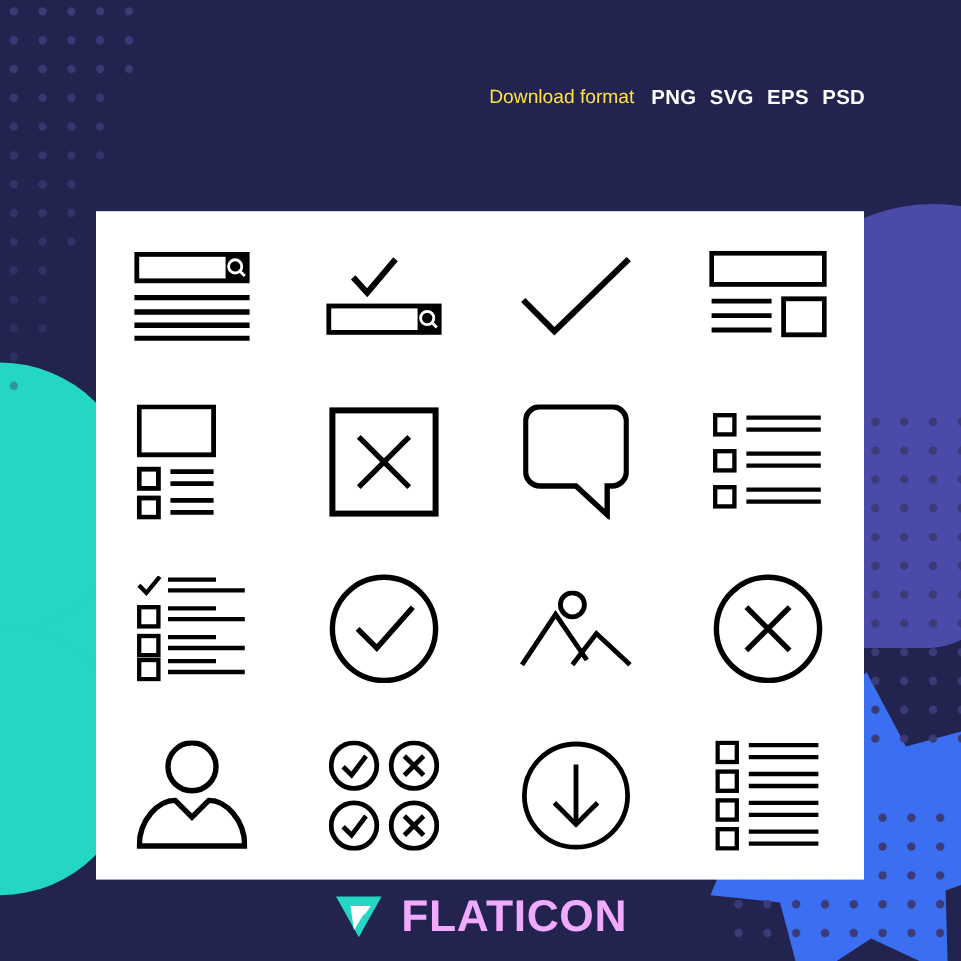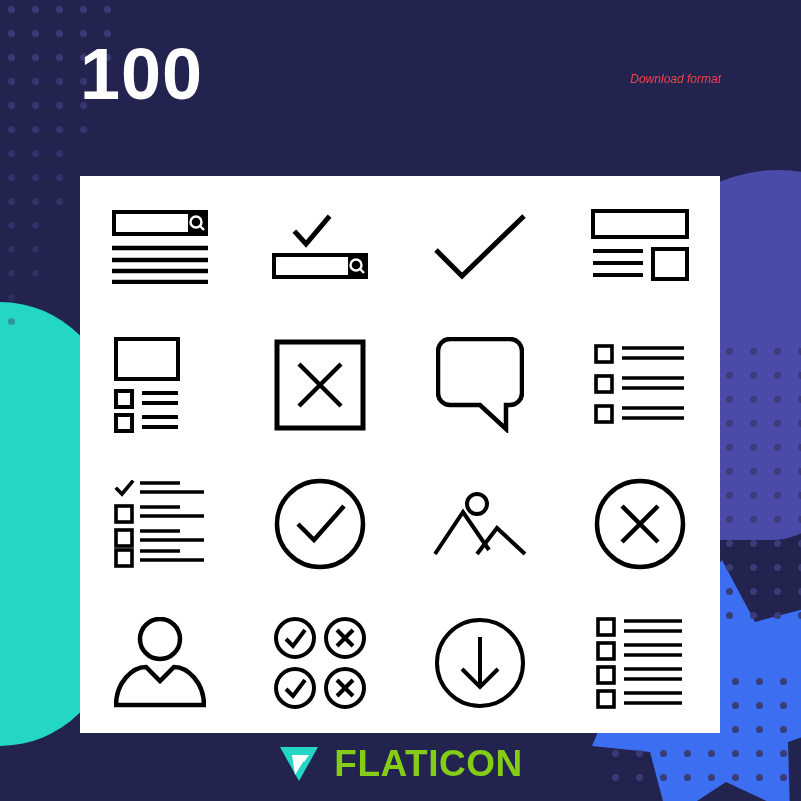--- a/index.html
+++ b/index.html
@@ -27,42 +27,42 @@
   .star { position:absolute; left:592px; top:560px; width:260px; height:260px; }
 
   
   .hdr-left { position:absolute; left:80px; top:40px; color:#fff; }
   .count { font-size:72px; font-weight:700; line-height:0.95; letter-spacing:1px; }
   .count-label { font-size:34px; font-weight:700; letter-spacing:1px; margin-top:6px; }
 
   .hdr-right { position:absolute; right:80px; top:36px; text-align:right; color:#fff; }
   .pack-title { font-size:30px; font-weight:400; letter-spacing:0.4px; }
   .fmt-row { margin-top:36px; display:flex; align-items:center; justify-content:flex-end; gap:14px; }
-  .fmt-lbl { font-size:12px; font-weight:400; color:#ef4444;font-style:italic; }
+  .fmt-lbl { font-size:16px; font-weight:400; color:#fde047; }
   .fmt-list { display:flex; gap:11px; }
   .fmt { font-size:17px; font-weight:700; color:#fff; letter-spacing:0.3px; }
 
   
   .card {
     position:absolute; left:80px; top:176px; width:640px; height:557px;
     background:#fff;
   }
   .grid {
     position:absolute; inset:0;
     display:grid;
     grid-template-columns:repeat(4,1fr);
     grid-template-rows:repeat(4,1fr);
   }
   .cell { display:flex; align-items:center; justify-content:center; }
   .cell svg { display:block; }
 
   
   .footer { position:absolute; left:0; right:0; bottom:16px; display:flex; align-items:center; justify-content:center; gap:14px; }
   .logo-mark { width:42px; height:40px; }
-  .logo-text { font-size:37px; font-weight:700; color:#84cc16; letter-spacing:0.5px; }
+  .logo-text { font-size:37px; font-weight:700; color:#f0abfc; letter-spacing:0.5px; }
 </style>
 </head>
 <body>
 
 <div id="stage">
 
   <div class="deco purple-circle-1"></div>
   <div class="deco purple-bubble"></div>
 
   <svg class="star" viewBox="0 0 260 260">
@@ -206,26 +206,31 @@
       <div class="dot" style="left: 636px; top: 774px; background: rgb(59, 59, 119); opacity: 1;"></div>
       <div class="dot" style="left: 660px; top: 774px; background: rgb(59, 59, 119); opacity: 1;"></div>
       <div class="dot" style="left: 684px; top: 774px; background: rgb(59, 59, 119); opacity: 1;"></div>
       <div class="dot" style="left: 708px; top: 774px; background: rgb(59, 59, 119); opacity: 1;"></div>
       <div class="dot" style="left: 732px; top: 774px; background: rgb(59, 59, 119); opacity: 1;"></div>
       <div class="dot" style="left: 756px; top: 774px; background: rgb(59, 59, 119); opacity: 1;"></div>
       <div class="dot" style="left: 780px; top: 774px; background: rgb(59, 59, 119); opacity: 1;"></div>
     </div>
 
   <div class="hdr-left">
-    <div class="count">100</div>
   </div>
 
   <div class="hdr-right">
     <div class="fmt-row">
       <span class="fmt-lbl">Download format</span>
+      <span class="fmt-list" id="fmt-list">
+          <span class="fmt">PNG</span>
+          <span class="fmt">SVG</span>
+          <span class="fmt">EPS</span>
+          <span class="fmt">PSD</span>
+        </span>
     </div>
   </div>
 
   <div class="card">
     <div class="grid">
 
       <div class="cell">
         <svg width="100" height="76" viewBox="0 0 100 76">
           <rect x="2" y="2" width="96" height="26" fill="#000"></rect>
           <rect x="6" y="6" width="72" height="18" fill="#fff"></rect>

